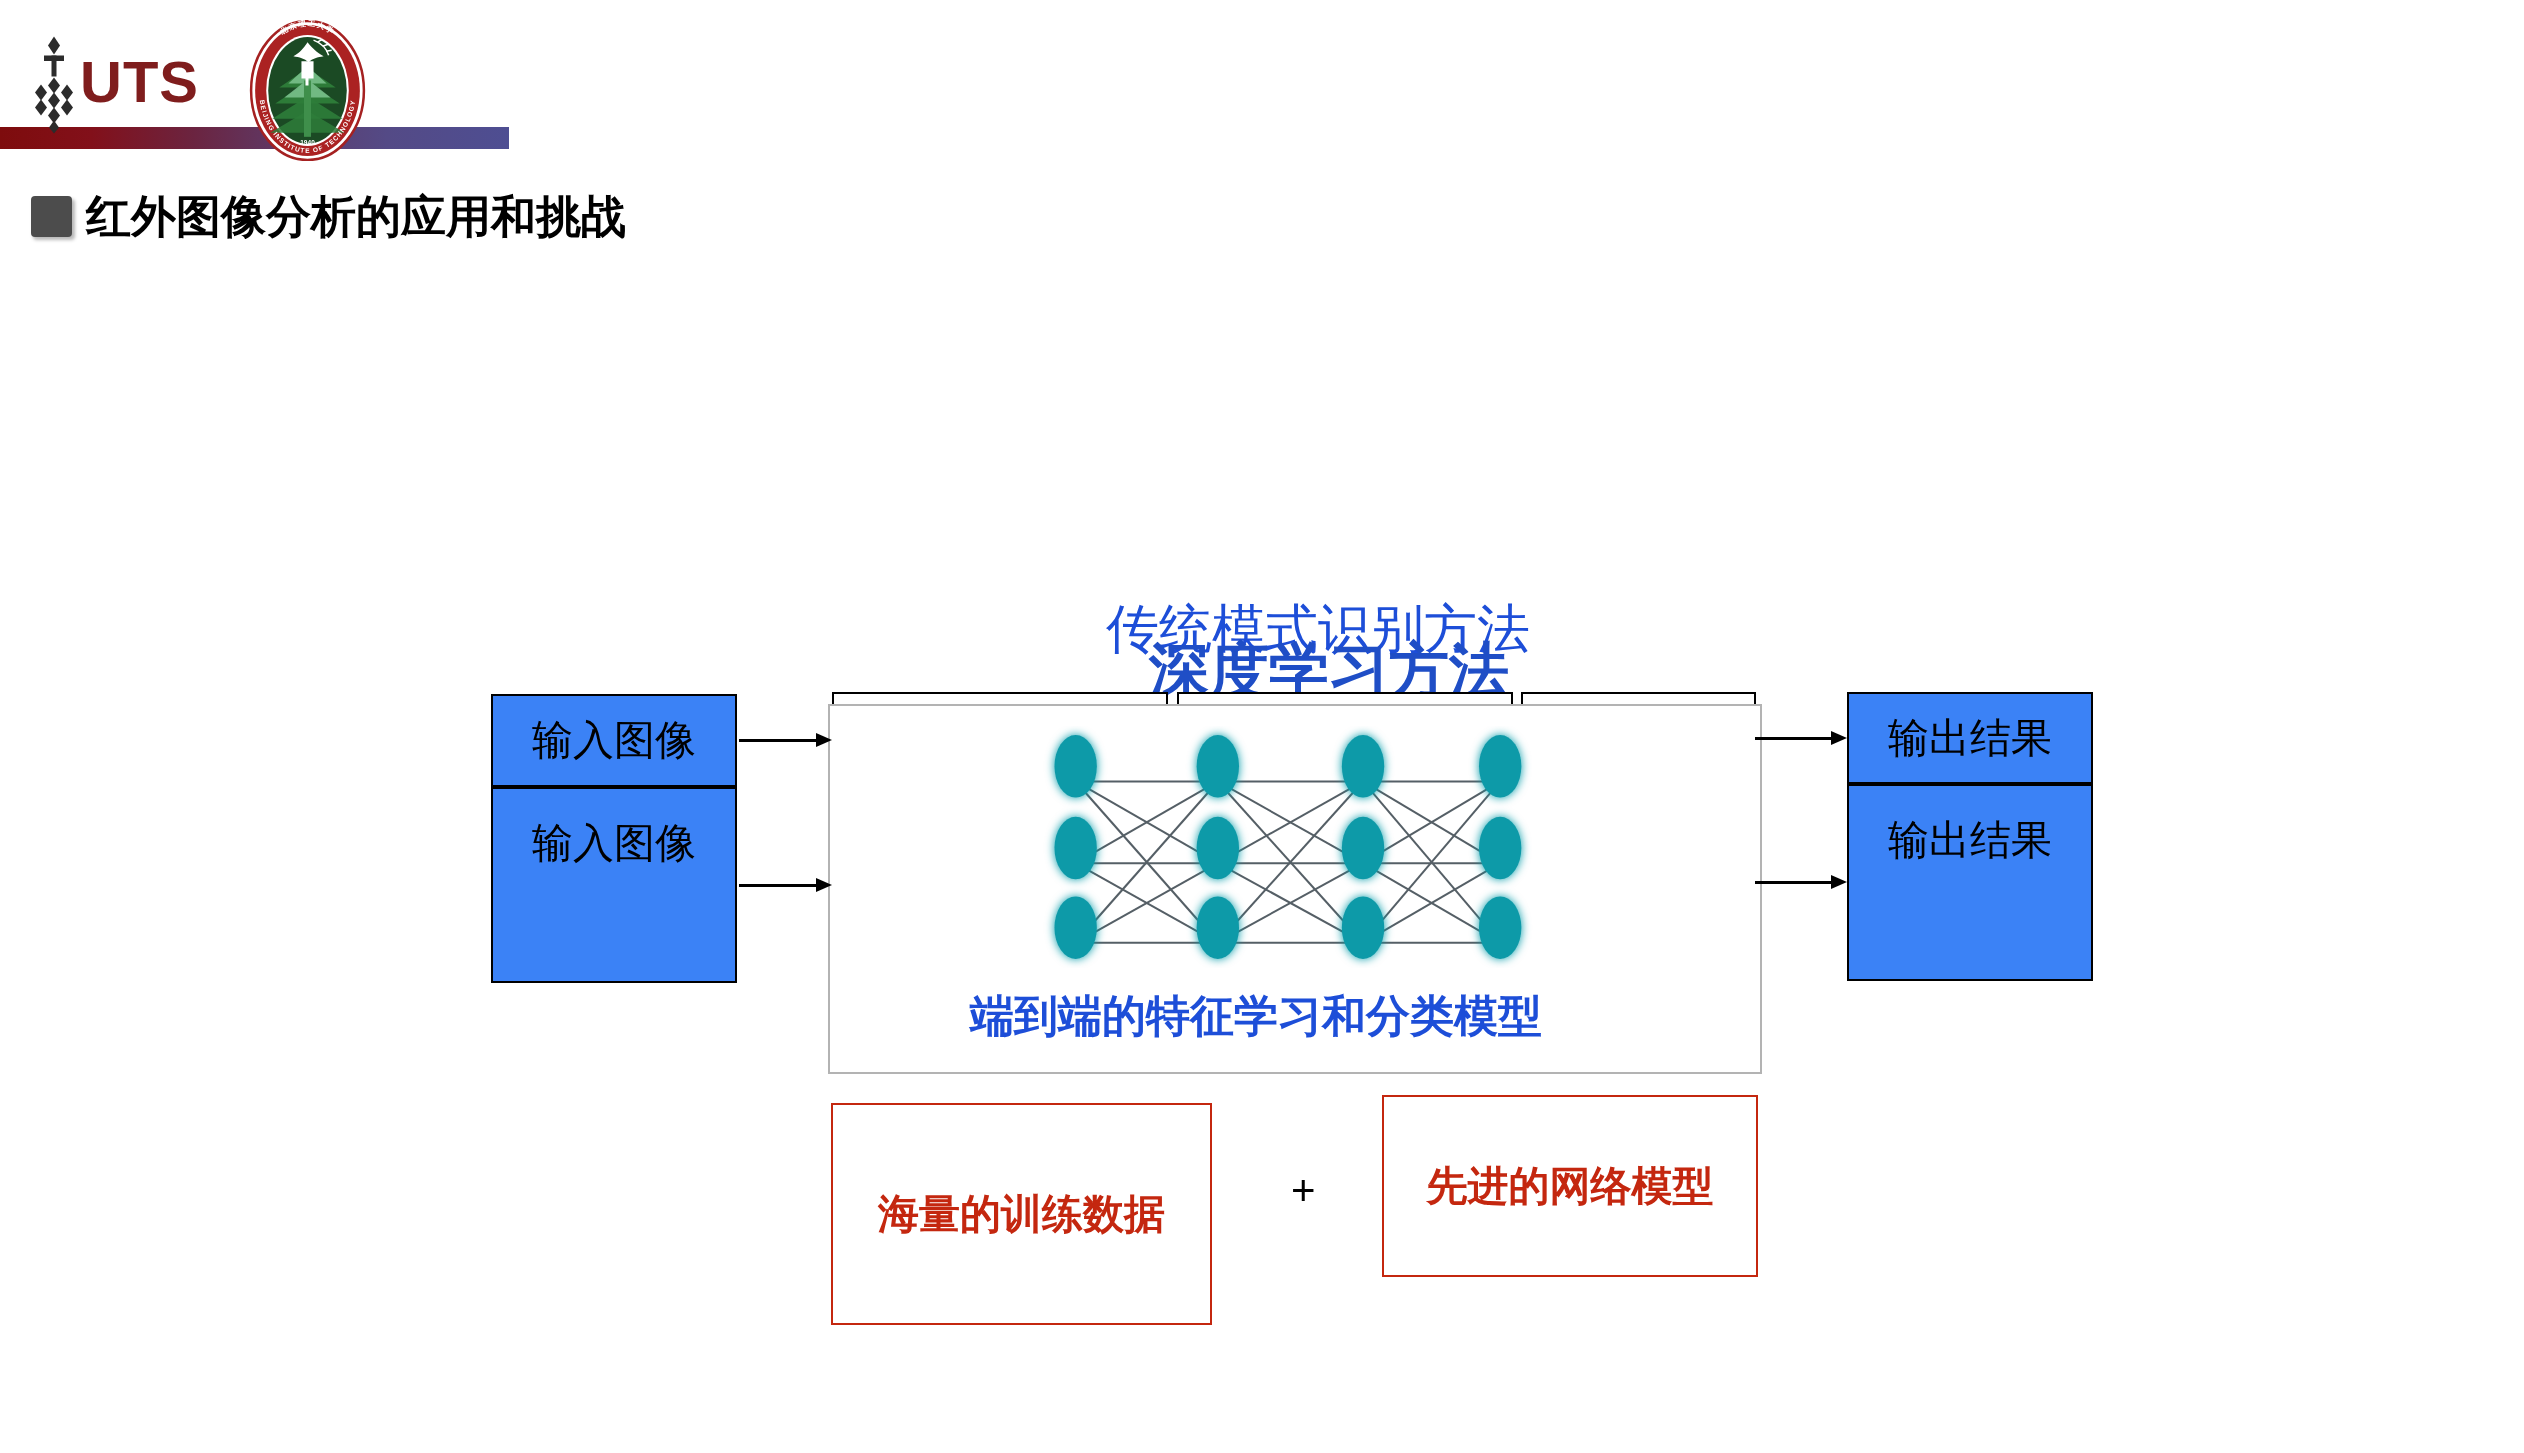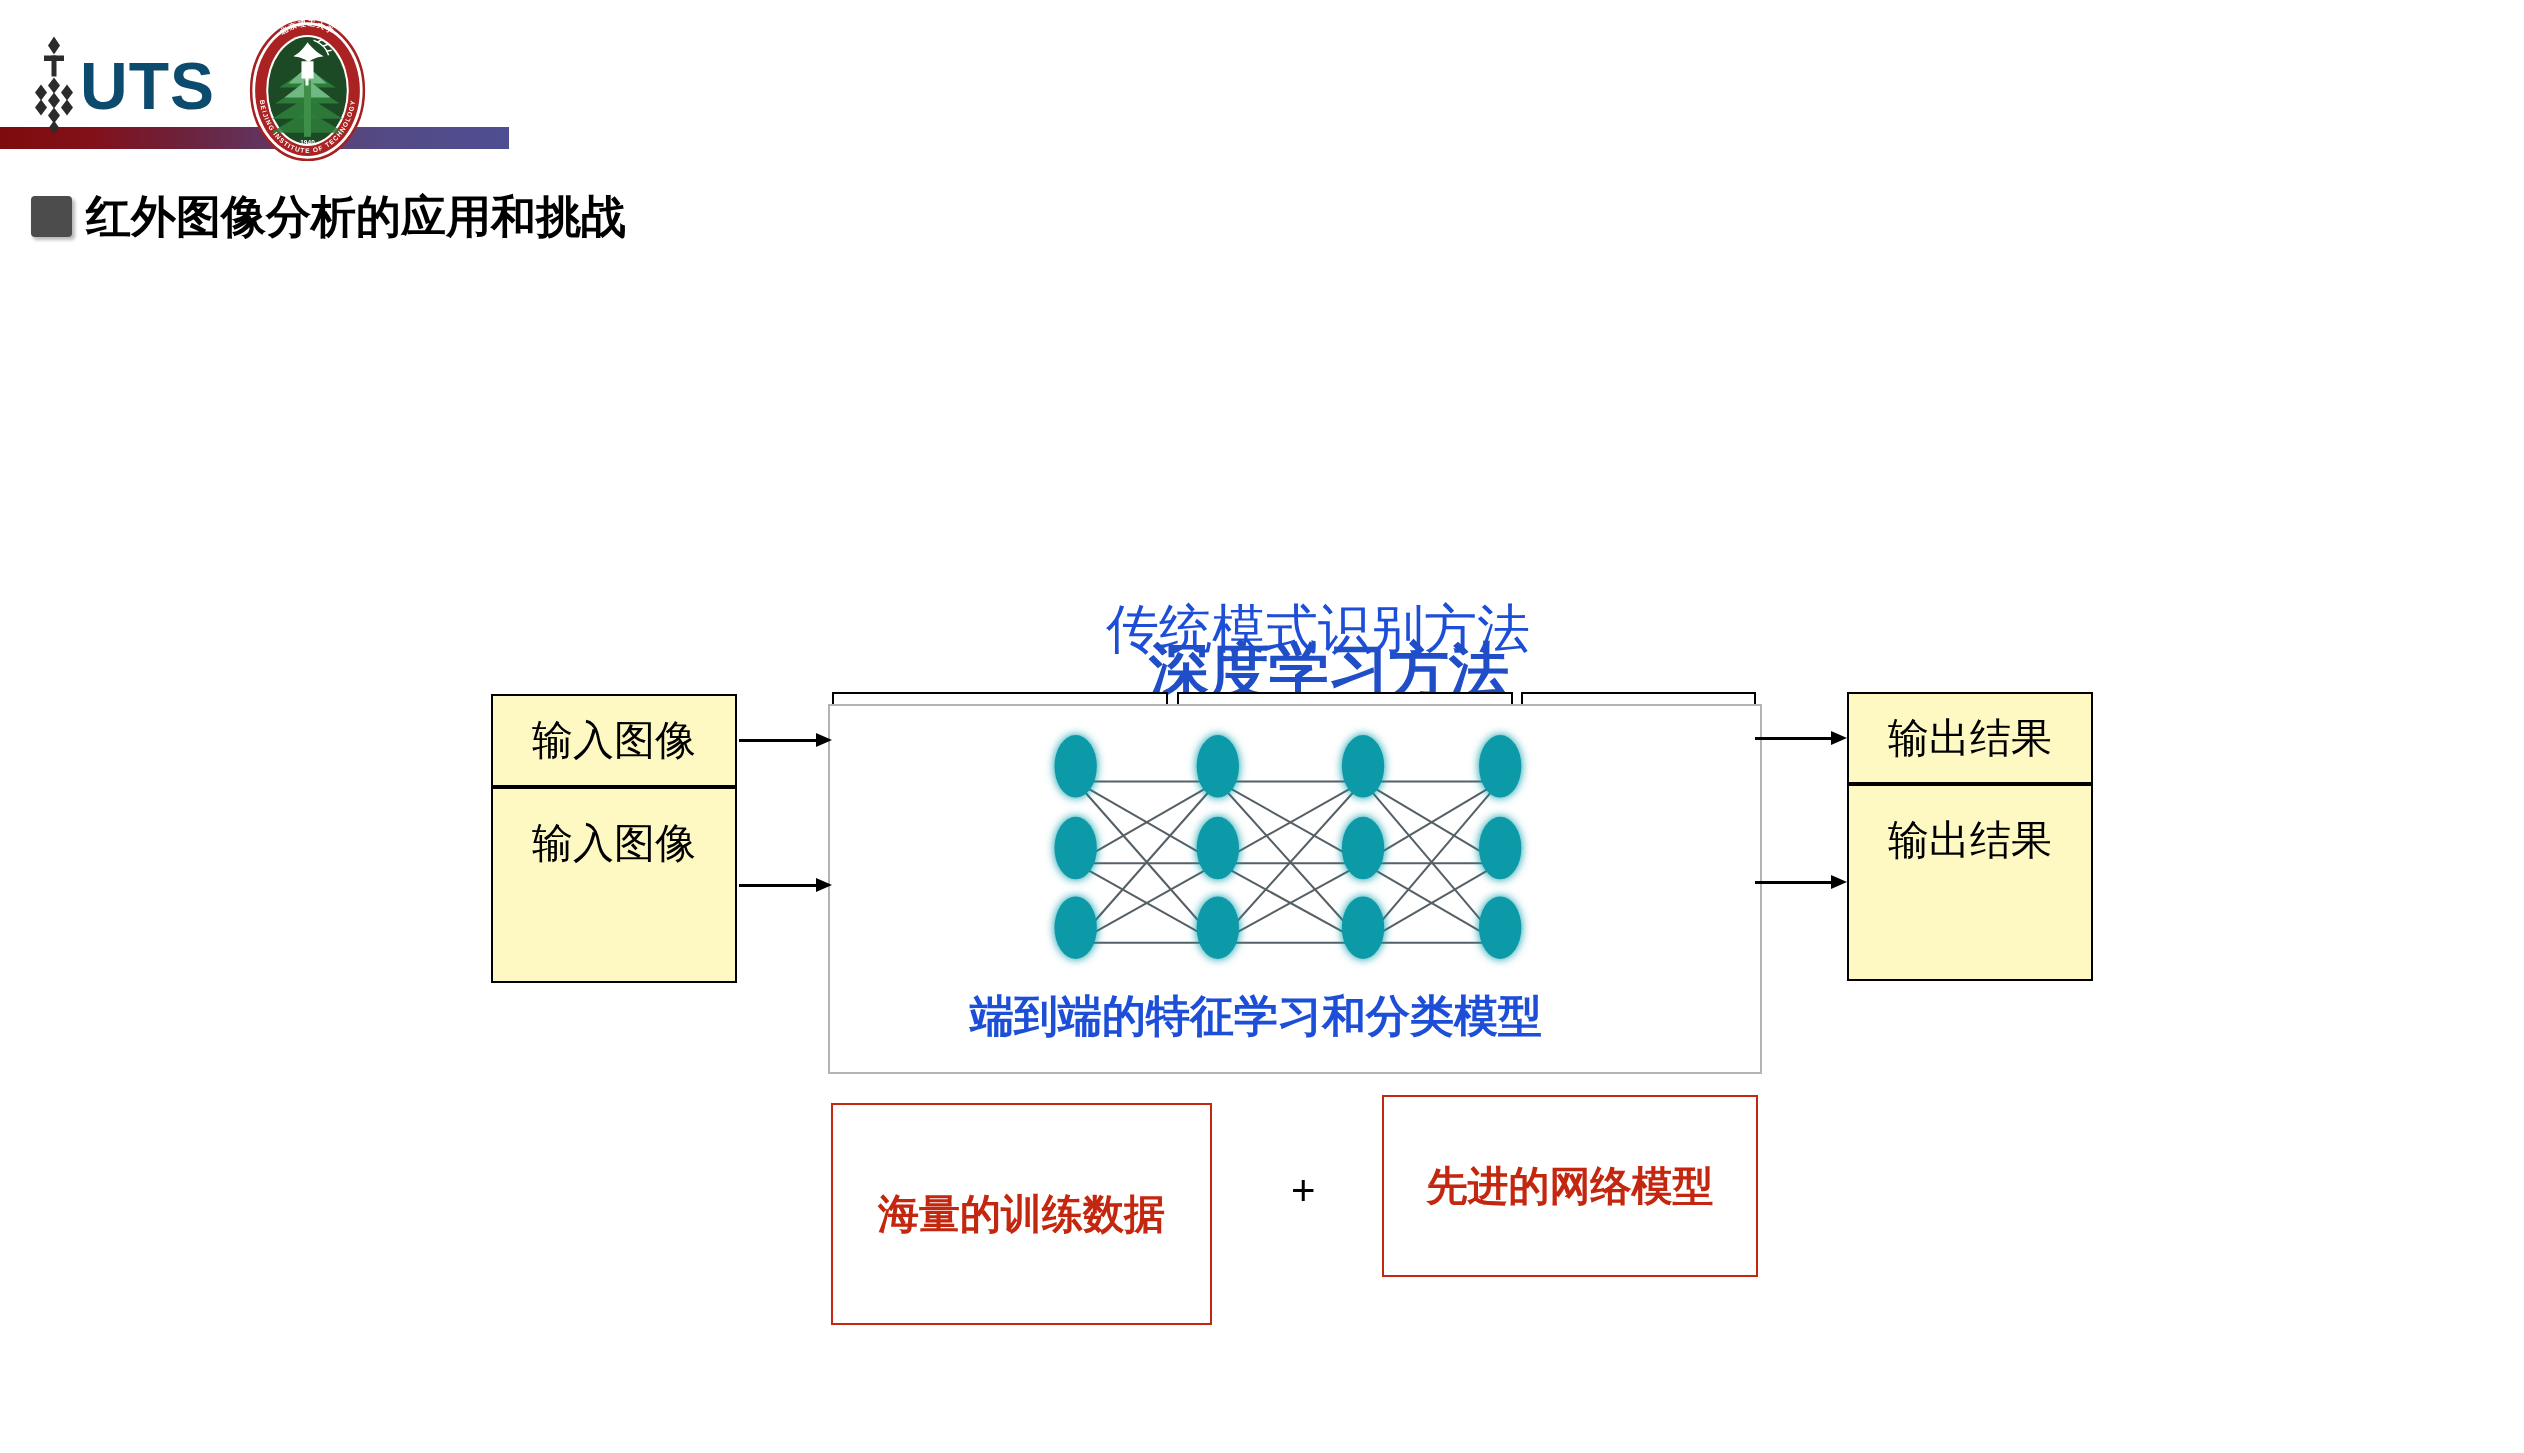--- a/index.html
+++ b/index.html
@@ -29,24 +29,24 @@
     width:162px; height:101px;
   }
   #uts-mark{
     position:absolute;
     left:0; top:0;
     width:48px; height:101px;
   }
   #uts-word{
     position:absolute;
     left:50px; top:19px;
-    font-size:66px;
+    font-size:58px;
     font-weight:bold;
     letter-spacing:1px;
-    color:#0c4a6e;
+    color:#7f1d1d;
     line-height:1;
     font-family:"Liberation Sans","DejaVu Sans",sans-serif;
   }
   #bit-logo{
     position:absolute;
     left:237px; top:20px;
     width:141px; height:141px;
   }
 
   
@@ -90,21 +90,21 @@
     font-size:60px;
     color:#1f4ec6;
     font-weight:bold;
     font-family:"Liberation Sans","DejaVu Sans",sans-serif;
   }
 
   
   .flow-box{
     position:absolute;
     border:2px solid #000000;
-    background:#fef9c3;
+    background:#3b82f6;
     display:flex;
     align-items:center;
     justify-content:center;
     box-sizing:border-box;
   }
   .flow-label{
     font-size:41px;
     color:#000000;
     font-family:"Liberation Serif","DejaVu Serif",serif;
     white-space:nowrap;

